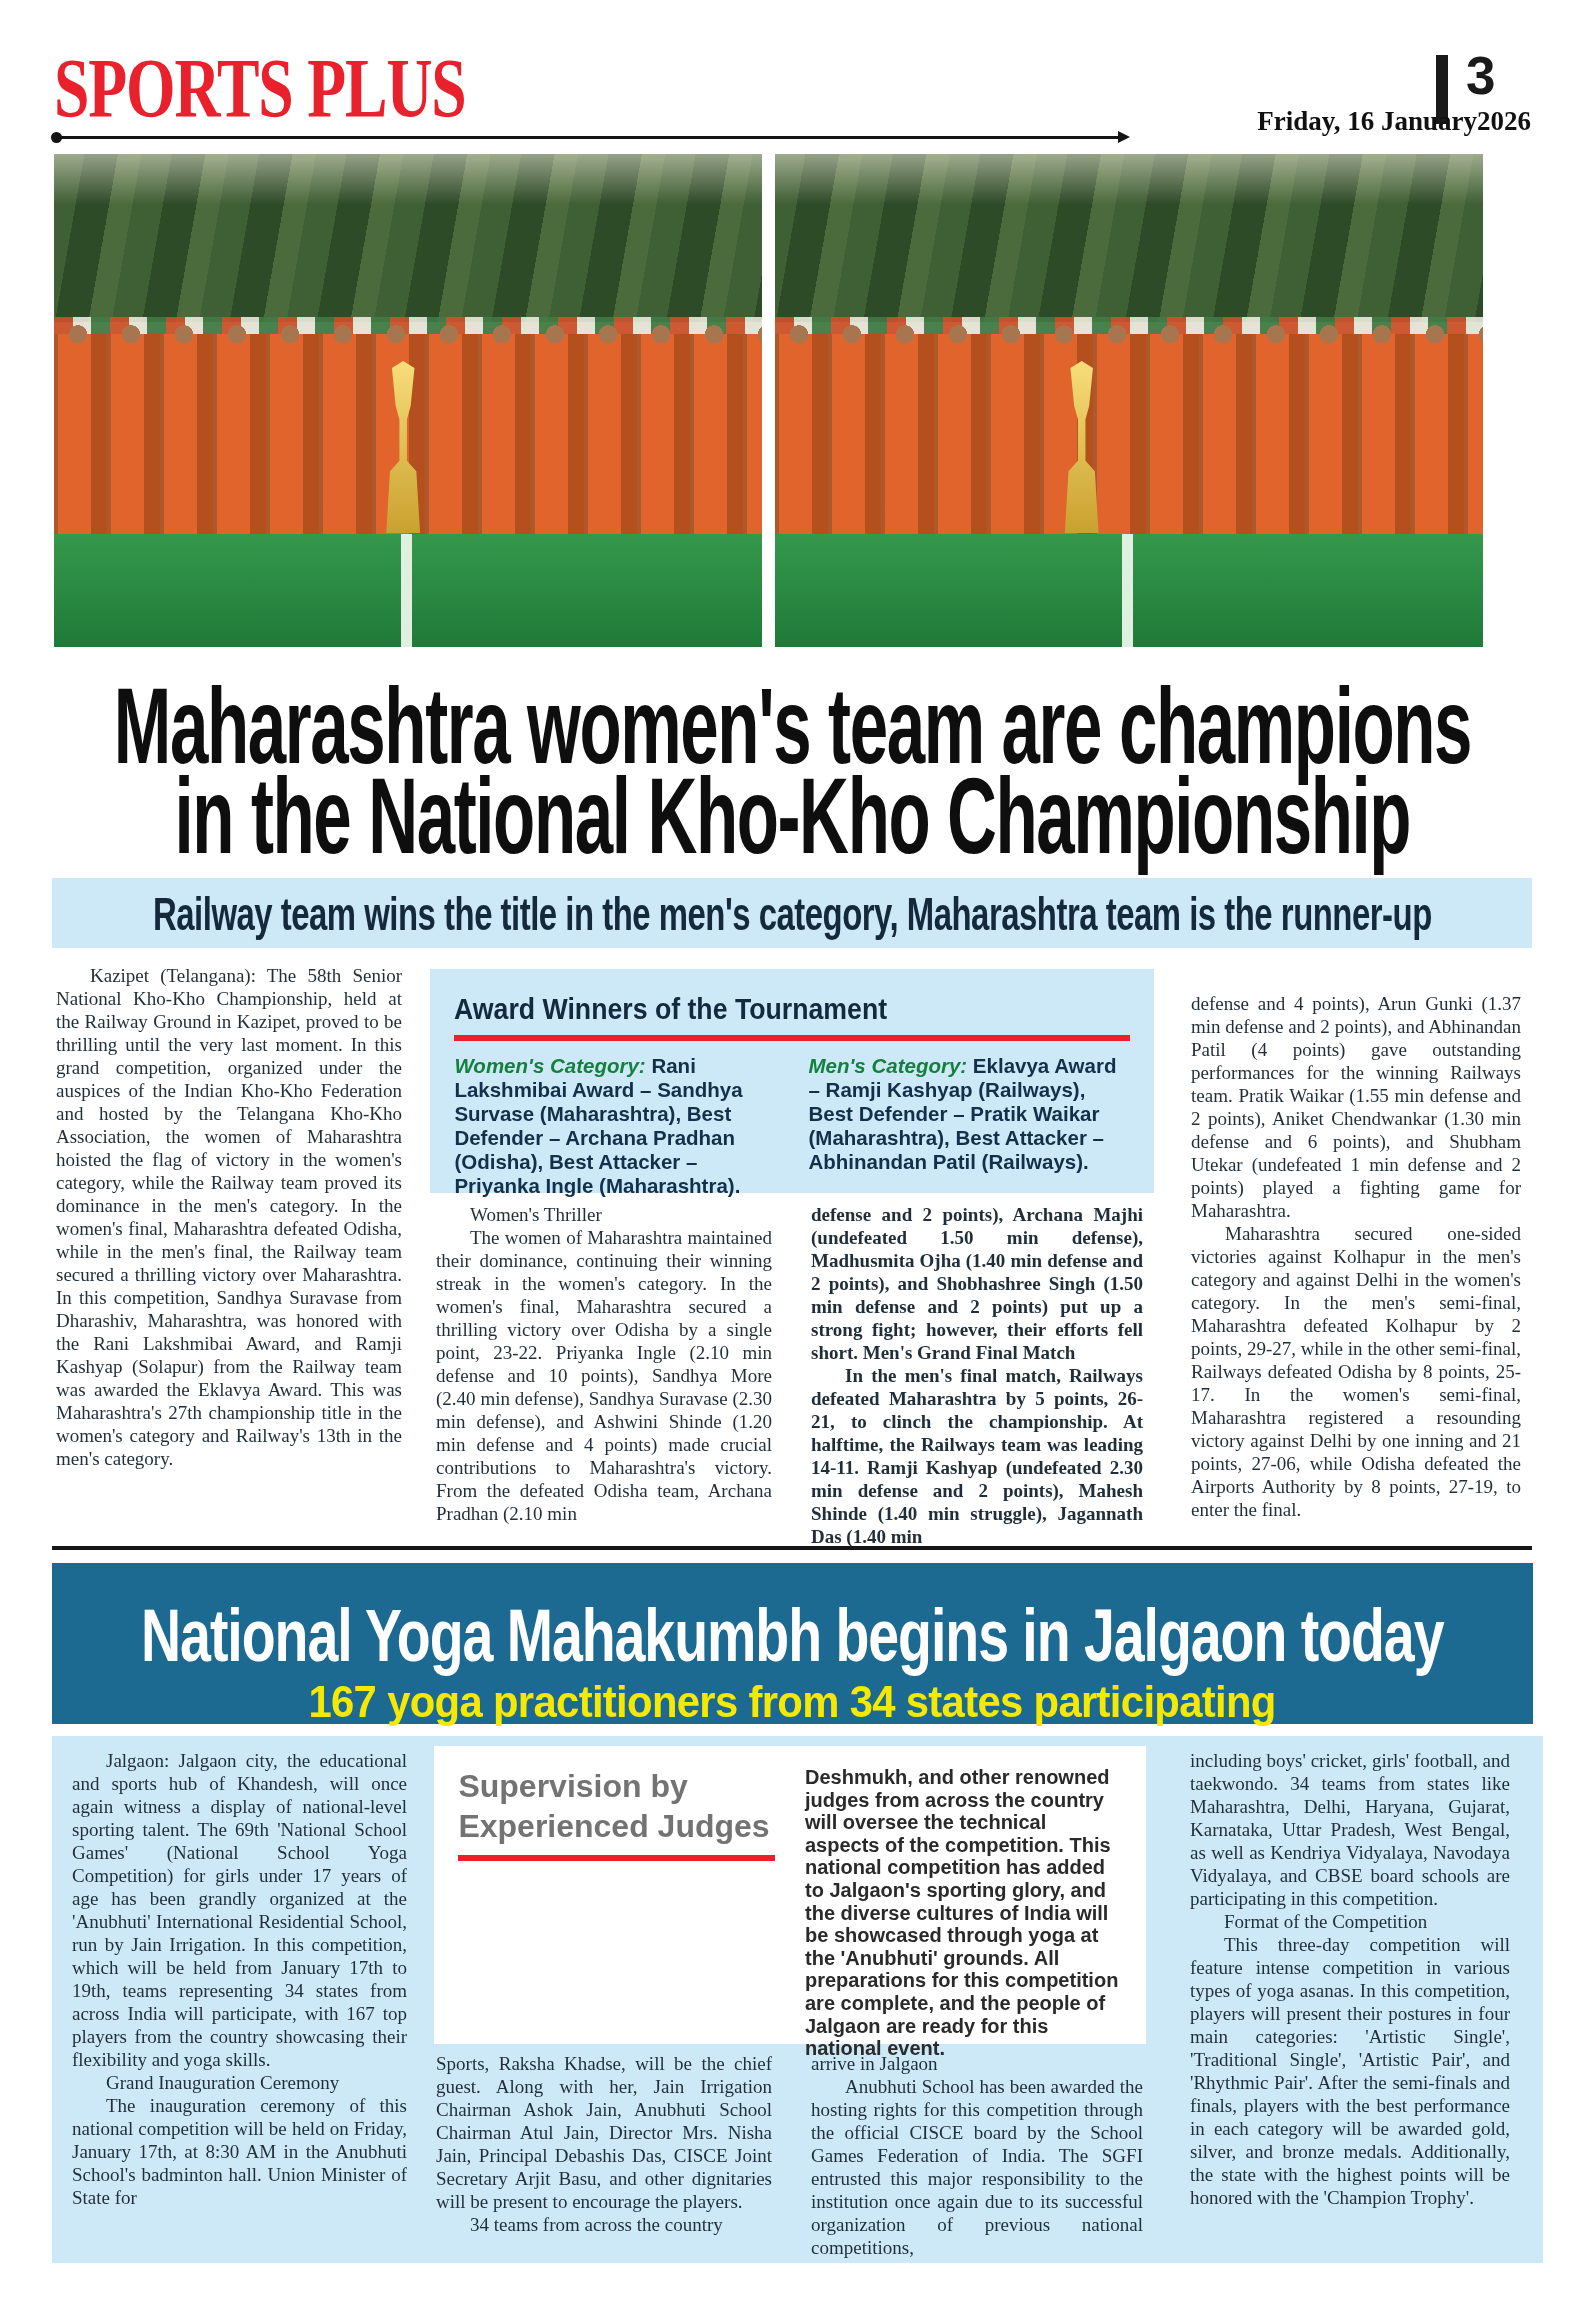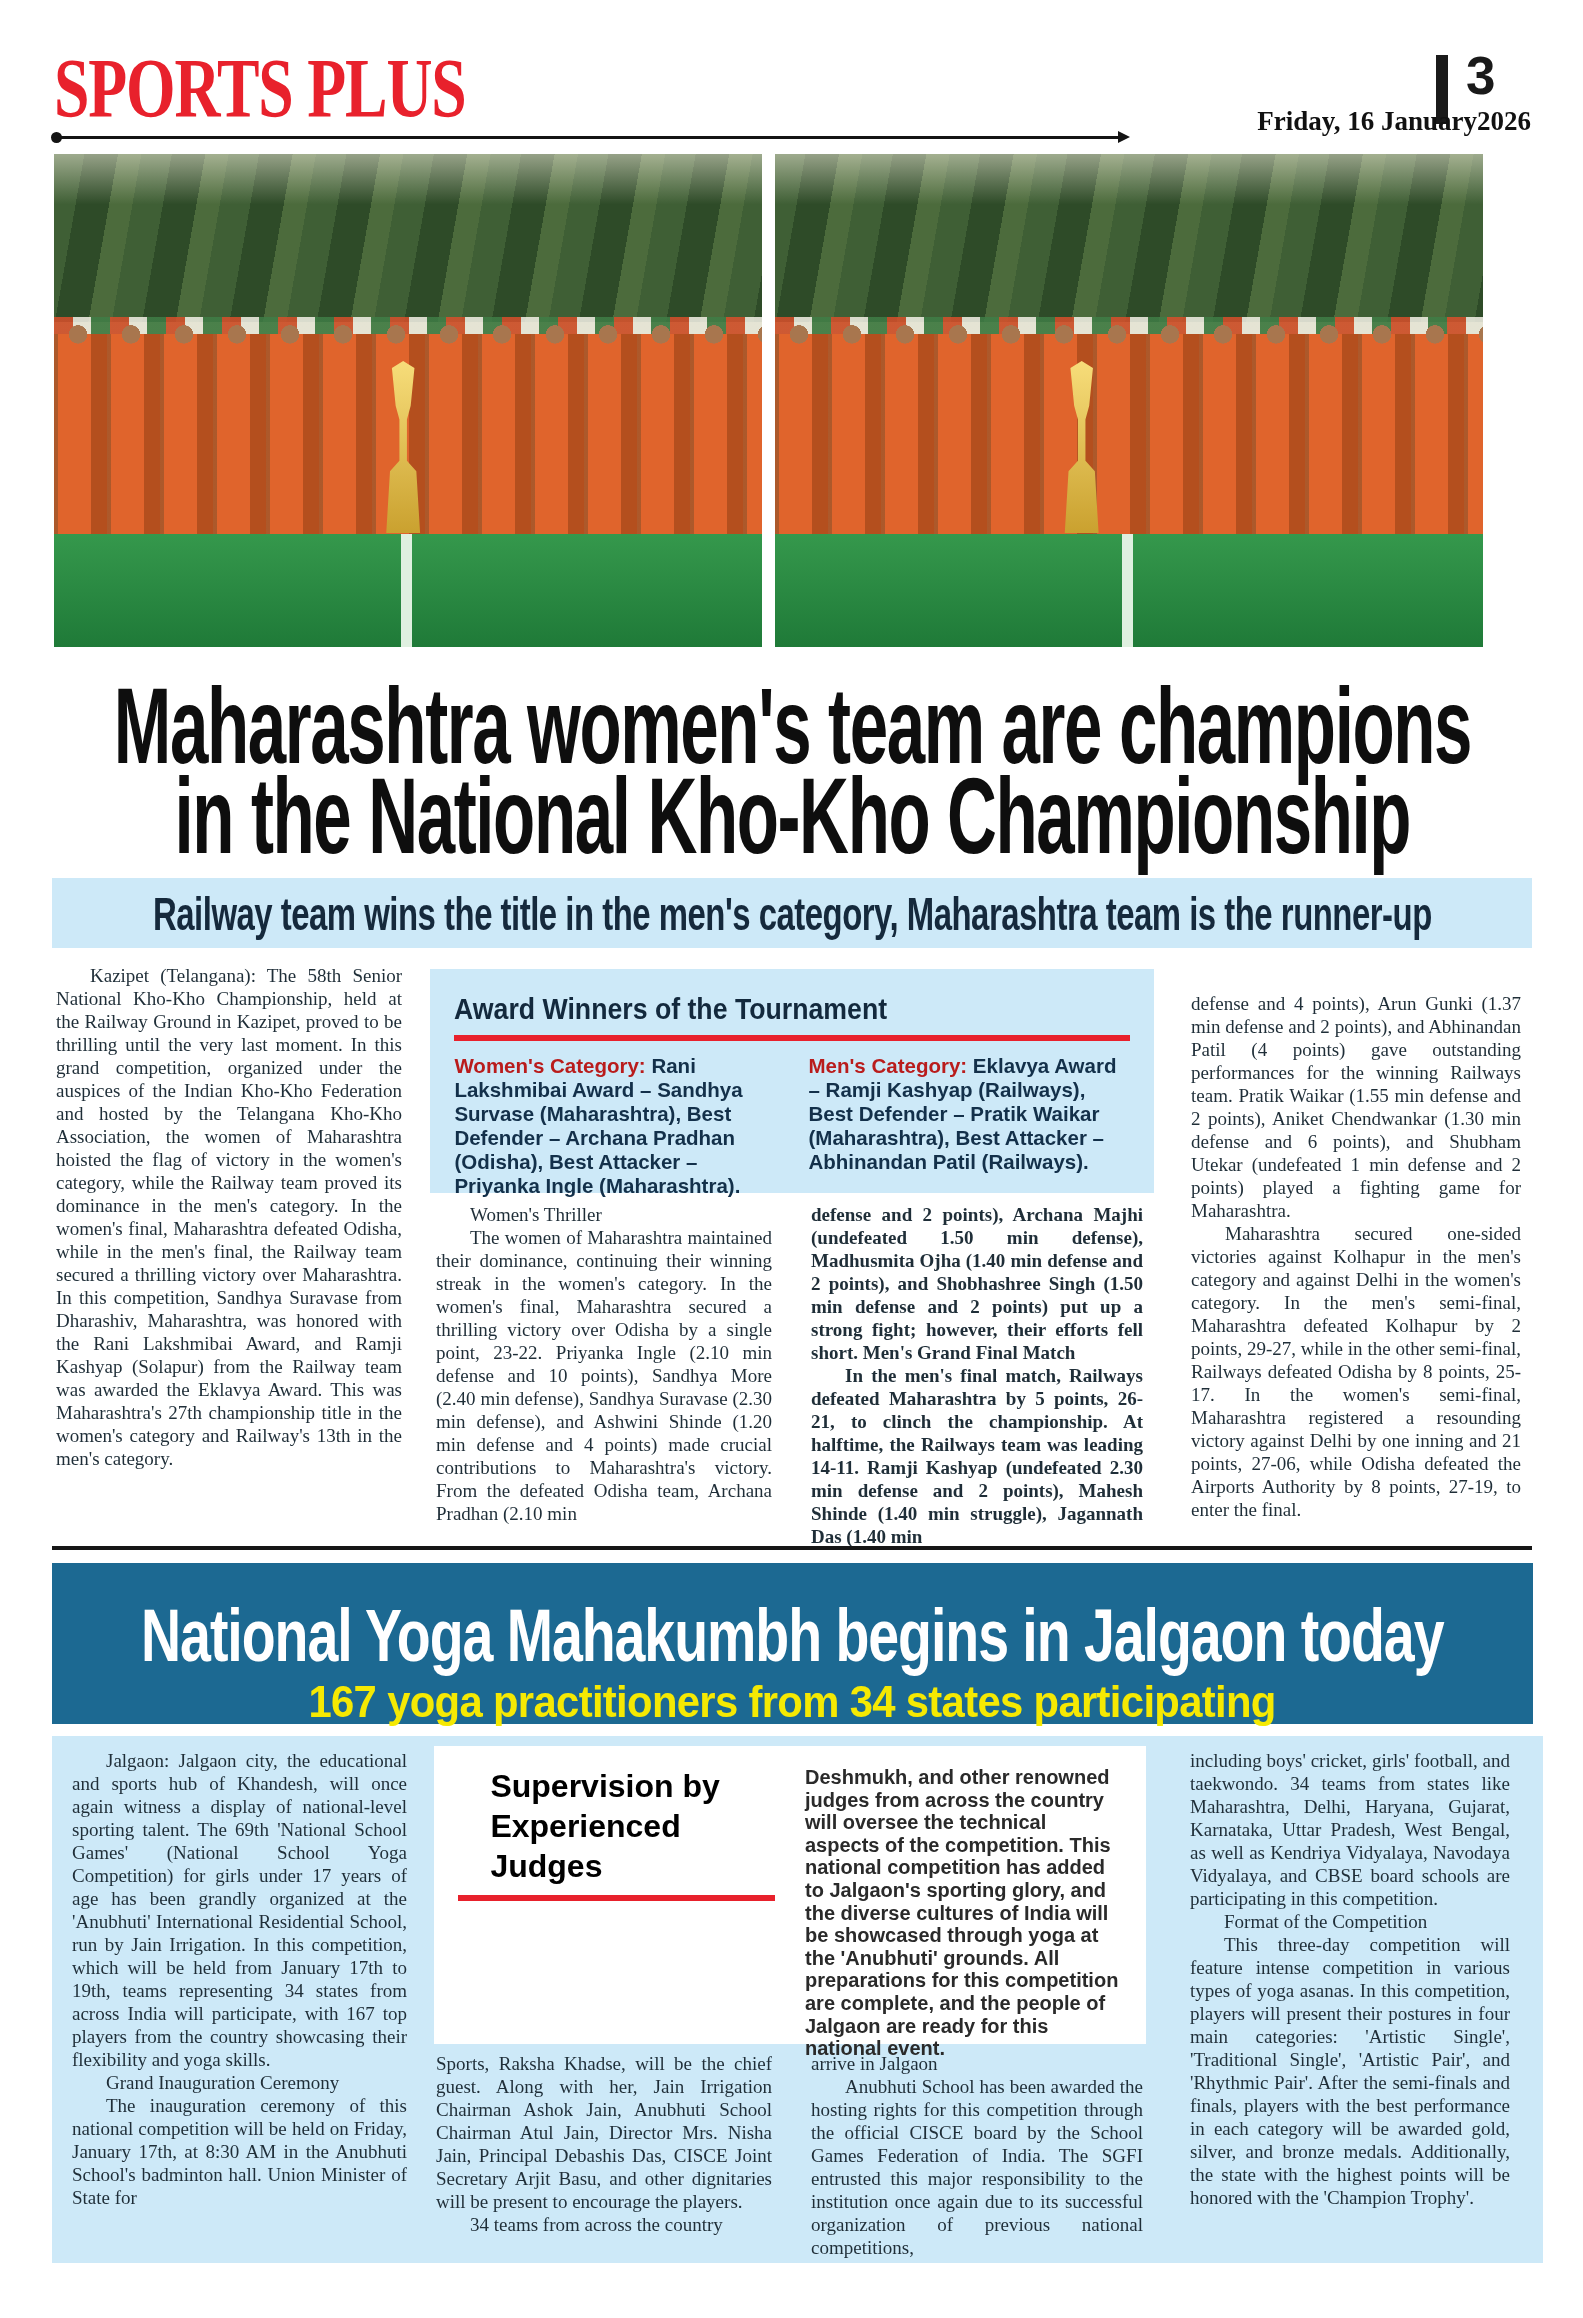--- a/index.html
+++ b/index.html
@@ -63,21 +63,21 @@
   .c4{left:1191px;top:964px;width:330px;height:583px;margin-top:28px;}
 
   
   .award-box{position:absolute;left:430px;top:969px;width:724px;height:224px;background:#cde9f8;
         box-sizing:border-box;padding:24.4px 24.4px 0 24.4px;}
   .award-title{font:bold 29px/33px "Liberation Sans",sans-serif;color:#13293d;
         transform:scaleX(.92);transform-origin:left;white-space:nowrap;}
   .award-rule{height:6.5px;background:#e8212c;margin:8.6px 0 13px;}
   .award-cols{display:flex;gap:33px;}
   .award-col{flex:1;font:bold 20.5px/24px "Liberation Sans",sans-serif;color:#13304a;text-align:left;}
-  .cat{color:#b91c1c;}
+  .cat{color:#15803d;font-style:italic;}
 
   
   .divider{position:absolute;left:52px;top:1546px;width:1480px;height:4.3px;background:#161616;}
   .banner{position:absolute;left:52px;top:1563px;width:1481px;height:161px;background:#1c6992;
         display:flex;flex-direction:column;align-items:center;justify-content:flex-end;gap:7.2px;}
   .banner-title{display:inline-block;font:bold 74px/74px "Liberation Sans",sans-serif;color:#ffffff;
         white-space:nowrap;transform:scaleX(.75);letter-spacing:-1.4px;}
   .banner-sub{display:inline-block;font:bold 44px/44px "Liberation Sans",sans-serif;color:#f5e903;
         white-space:nowrap;transform:scaleX(.95);letter-spacing:-0.7px;}
 
@@ -85,21 +85,21 @@
   .yoga-bg{position:absolute;left:52px;top:1736px;width:1491px;height:527px;background:#cde9f8;}
   .y1{left:72px;top:1749px;width:335px;height:508px;}
   .y2{left:436px;top:2052px;width:336px;height:207px;}
   .y3{left:811px;top:2052px;width:332px;height:210px;}
   .y4{left:1190px;top:1749px;width:320px;height:508px;}
 
   .judges-box{position:absolute;left:434px;top:1746px;width:712px;height:298px;background:#ffffff;
         box-sizing:border-box;padding:20px 24.4px;}
   .judges-cols{display:flex;gap:30px;height:100%;}
   .j-col{flex:1;}
-  .j-title{font:bold 32px/40px "Liberation Sans",sans-serif;color:#000000;margin-left:32px;}
+  .j-title{font:bold 32px/40px "Liberation Sans",sans-serif;color:#737373;}
   .j-rule{height:6.5px;background:#e8212c;margin:8.6px 0 13px;}
   .j-text{font:bold 20px/22.6px "Liberation Sans",sans-serif;color:#2a2a2a;text-align:left;}
 </style>
 </head>
 <body>
 
 <div class="page">
 
   <div class="masthead">
     <span>SPORTS PLUS</span>

